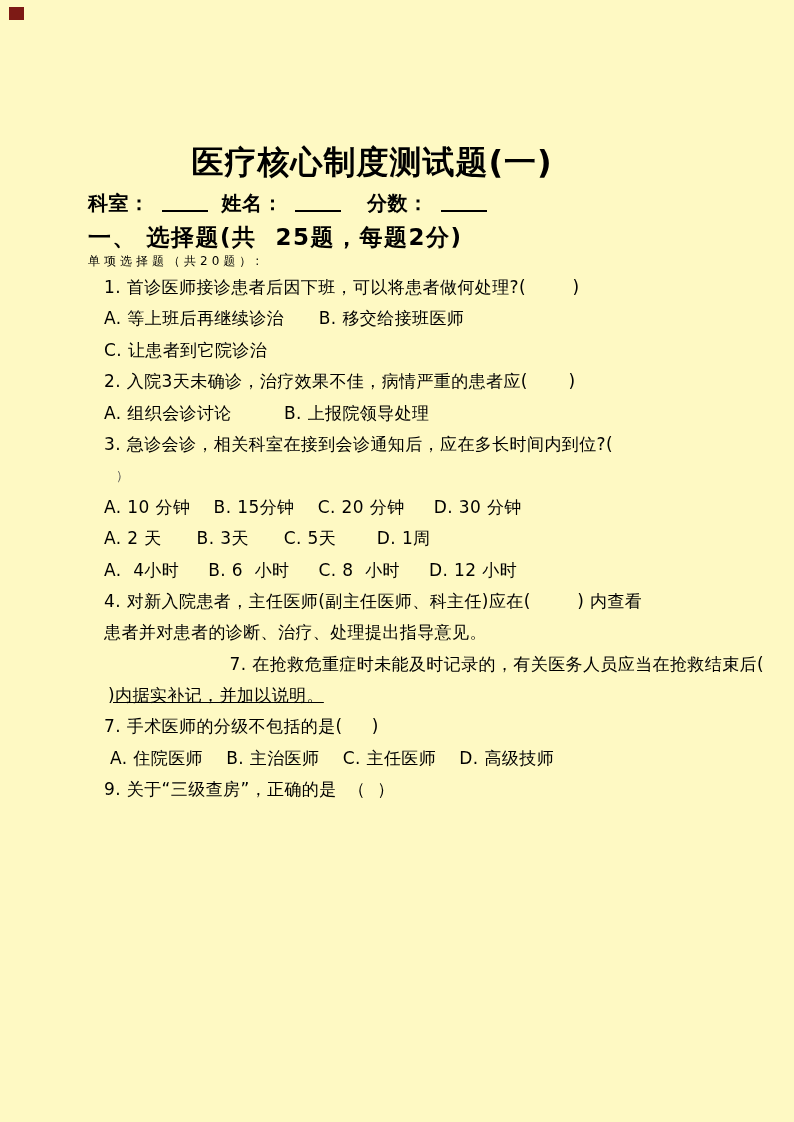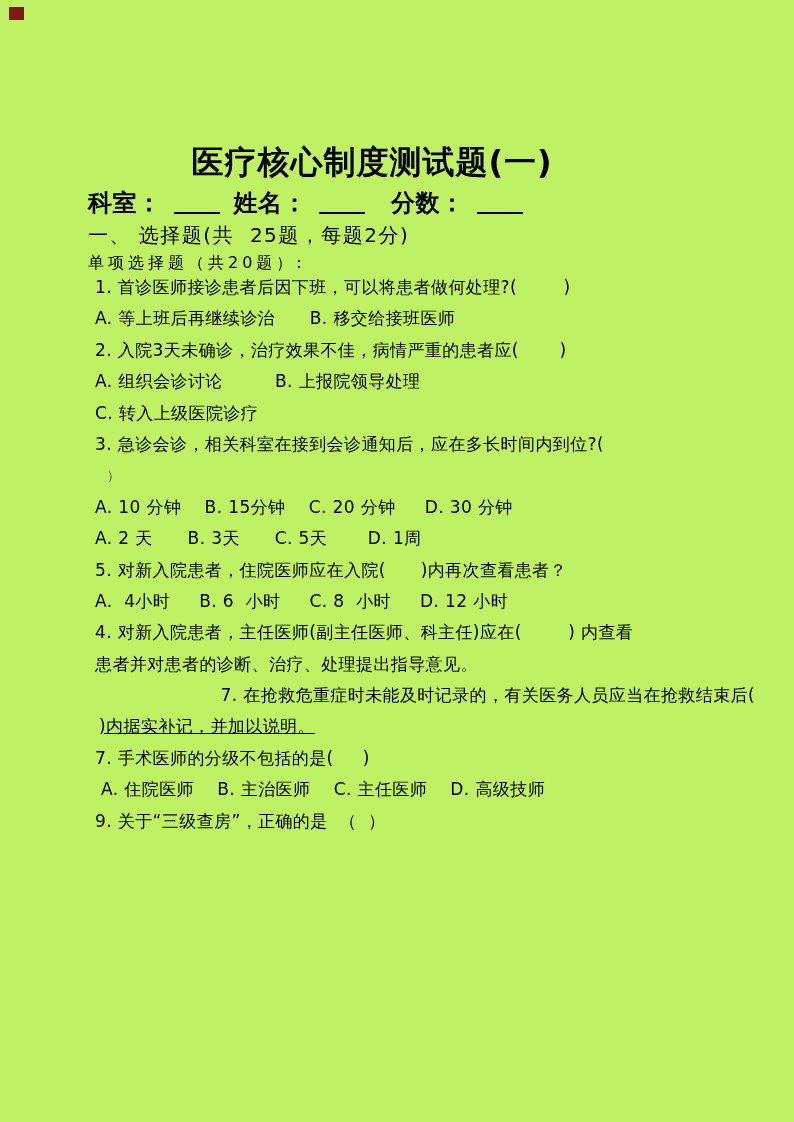--- a/index.html
+++ b/index.html
@@ -1,21 +1,21 @@
 <!DOCTYPE html>
 <html><head>
 <meta charset="utf-8">
 <style>
   * { margin: 0; padding: 0; box-sizing: border-box; }
   html, body { background: #ffffff; }
   .page {
     position: relative;
     width: 794px;
     height: 1122px;
-    background: #bef264;
+    background: #fef9c3;
     overflow: hidden;
     font-family: "DejaVu Sans", "Liberation Sans", sans-serif;
     color: #000000;
   }
   .corner-marker {
     position: absolute;
     left: 9px;
     top: 7px;
     width: 15px;
     height: 13px;
@@ -29,55 +29,56 @@
     font-size: 32px;
     font-weight: bold;
     letter-spacing: 1px;
     white-space: pre;
   }
   .fields-row {
     position: absolute;
     top: 190px;
     left: 88px;
     display: flex;
-    align-items: center;
-    font-size: 24px;
+    align-items: flex-start;
+    font-size: 20px;
     font-weight: bold;
     letter-spacing: 0.5px;
   }
   .field-label { line-height: 26px; }
   .blank {
     display: inline-block;
     width: 46px;
     height: 22px;
     border-bottom: 2px solid #000;
     margin: 0 0 1px 12px;
   }
   .blank.b1 { margin-right: 14px; }
   .blank.b2 { margin-right: 26px; }
   .section-heading {
     position: absolute;
     top: 222px;
     left: 88px;
-    font-size: 20px;
+    font-size: 23px;
     letter-spacing: 1.5px;
     white-space: pre;
+    font-weight: bold;
   }
   .sub-heading {
     position: absolute;
     top: 253px;
     left: 88px;
-    font-size: 16px;
+    font-size: 12px;
     letter-spacing: 4px;
     white-space: pre;
   }
   .body-lines {
     position: absolute;
     top: 272px;
-    left: 95px;
+    left: 104px;
     width: 660px;
   }
   .line {
     height: 31.4px;
     line-height: 31.4px;
     font-size: 17px;
     letter-spacing: 0.4px;
     white-space: pre;
   }
   .line.small {
@@ -103,28 +104,27 @@
     <span class="blank b3"></span>
   </div>
 
   <div class="section-heading">一、 选择题(共  25题，每题2分)</div>
 
   <div class="sub-heading">单项选择题（共20题）:</div>
 
   <div class="body-lines">
       <div class="line">1. 首诊医师接诊患者后因下班，可以将患者做何处理?(        )</div>
       <div class="line">A. 等上班后再继续诊治      B. 移交给接班医师</div>
+      <div class="line">C. 让患者到它院诊治</div>
       <div class="line">2. 入院3天未确诊，治疗效果不佳，病情严重的患者应(       )</div>
       <div class="line">A. 组织会诊讨论         B. 上报院领导处理</div>
-      <div class="line">C. 转入上级医院诊疗</div>
       <div class="line">3. 急诊会诊，相关科室在接到会诊通知后，应在多长时间内到位?(</div>
       <div class="line small" style="padding-left: 12px;">）</div>
       <div class="line">A. 10 分钟    B. 15分钟    C. 20 分钟     D. 30 分钟</div>
       <div class="line">A. 2 天      B. 3天      C. 5天       D. 1周</div>
-      <div class="line">5. 对新入院患者，住院医师应在入院(      )内再次查看患者？</div>
       <div class="line">A.  4小时     B. 6  小时     C. 8  小时     D. 12 小时</div>
       <div class="line">4. 对新入院患者，主任医师(副主任医师、科主任)应在(        ) 内查看</div>
       <div class="line">患者并对患者的诊断、治疗、处理提出指导意见。</div>
       <div class="line" style="padding-left: 9px; text-align: right;">7. 在抢救危重症时未能及时记录的，有关医务人员应当在抢救结束后(</div>
       <div class="line" style="padding-left: 4px; text-decoration: underline;">)内据实补记，并加以说明。</div>
       <div class="line">7. 手术医师的分级不包括的是(     )</div>
       <div class="line" style="padding-left: 6px;">A. 住院医师    B. 主治医师    C. 主任医师    D. 高级技师</div>
       <div class="line">9. 关于“三级查房”，正确的是  （  ）</div>
     </div>
 

